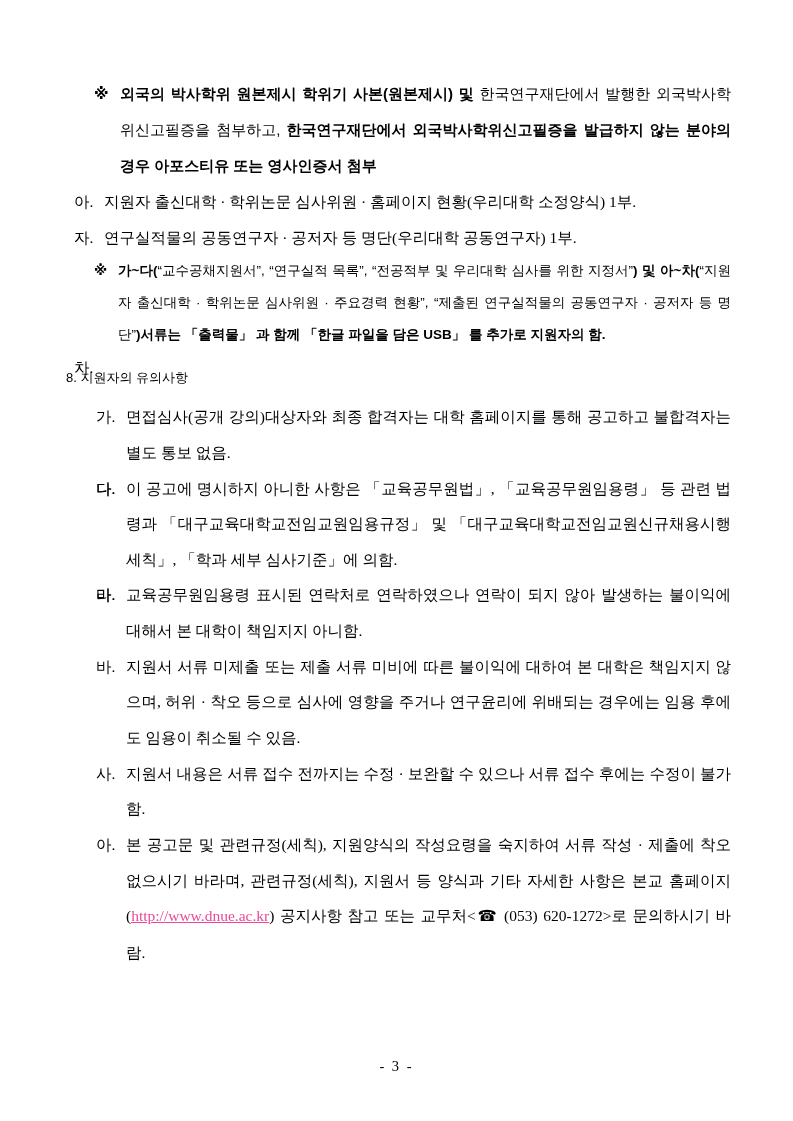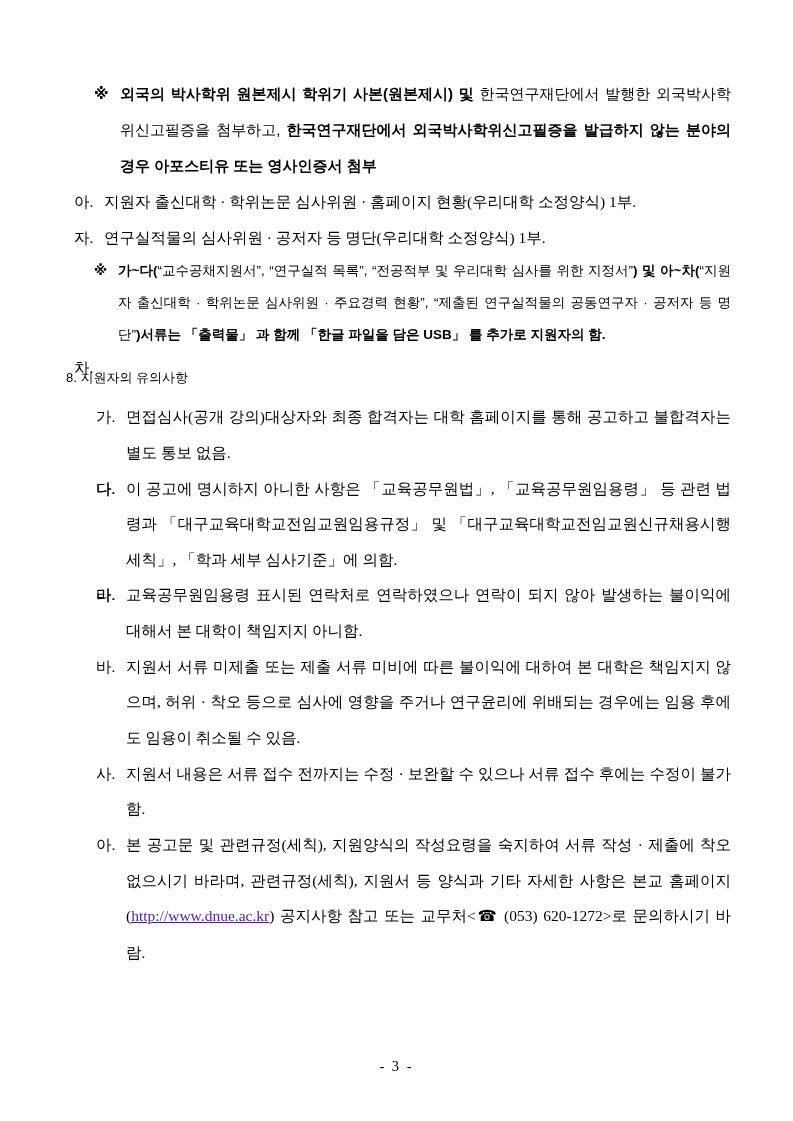--- a/index.html
+++ b/index.html
@@ -45,41 +45,41 @@
   }
   .section-title {
     font-family: "Liberation Sans", "DejaVu Sans", sans-serif;
     font-weight: normal;
     font-size: 13px;
     margin: 18px 0 10px -8px;
     line-height: 1.6;
   }
   #section8-list { margin-left: 22px; }
 
-  .link { color: #4c1d95; }
+  .link { color: #ec4899; }
   .phone-glyph { font-family: "DejaVu Sans", sans-serif; }
 
   .footer {
     position: absolute;
     bottom: 46px; left: 0;
     width: 100%;
     text-align: center;
     font-size: 14.5px;
     letter-spacing: 2px;
   }
 </style>
 </head>
 <body>
 
 <div class="page">
   <div class="content">
     <div id="top-list">
         <div class="li note"><span class="marker b">※</span><span><span class="b">외국의 박사학위 원본제시 학위기 사본(원본제시) 및 </span><span>한국연구재단에서 발행한 외국박사학위신고필증을 첨부하고, </span><span class="b">한국연구재단에서 외국박사학위신고필증을 발급하지 않는 분야의 경우 아포스티유 또는 영사인증서 첨부</span></span></div>
         <div class="li item"><span class="marker">아.</span><span><span>지원자 출신대학 · 학위논문 심사위원 · 홈페이지 현황(우리대학 소정양식) 1부.</span></span></div>
-        <div class="li item"><span class="marker">자.</span><span><span>연구실적물의 심사위원 · 공저자 등 명단(우리대학 소정양식) 1부.</span></span></div>
+        <div class="li item"><span class="marker">자.</span><span><span>연구실적물의 공동연구자 · 공저자 등 명단(우리대학 공동연구자) 1부.</span></span></div>
         <div class="li note2"><span class="marker b">※</span><span><span class="b">가~다(</span><span>“교수공채지원서”, “연구실적 목록”, “전공적부 및 우리대학 심사를 위한 지정서”</span><span class="b">) 및 아~차(</span><span>“지원자 출신대학 · 학위논문 심사위원 · 주요경력 현황”, “제출된 연구실적물의 공동연구자 · 공저자 등 명단”</span><span class="b">)서류는 「출력물」 과 함께 「한글 파일을 담은 USB」 를 추가로 지원자의 함.</span></span></div>
         <div class="li item"><span class="marker">차.</span></div>
       </div>
     <div class="section-title">8. 지원자의 유의사항</div>
     <div id="section8-list">
         <div class="li item"><span class="marker">가.</span><span><span>면접심사(공개 강의)대상자와 최종 합격자는 대학 홈페이지를 통해 공고하고 불합격자는 별도 통보 없음.</span></span></div>
         <div class="li item"><span class="marker">나.</span></div>
         <div class="li item"><span class="marker">다.</span><span><span>이 공고에 명시하지 아니한 사항은 「교육공무원법」, 「교육공무원임용령」 등 관련 법령과 「대구교육대학교전임교원임용규정」 및 「대구교육대학교전임교원신규채용시행세칙」, 「학과 세부 심사기준」에 의함.</span></span></div>
         <div class="li item"><span class="marker">라.</span></div>
         <div class="li item"><span class="marker">마.</span><span><span>교육공무원임용령 표시된 연락처로 연락하였으나 연락이 되지 않아 발생하는 불이익에 대해서 본 대학이 책임지지 아니함.</span></span></div>

